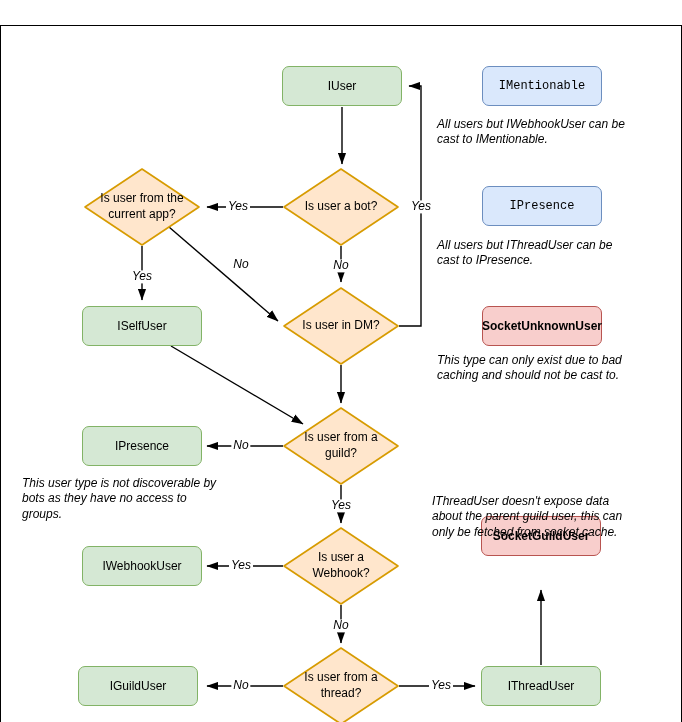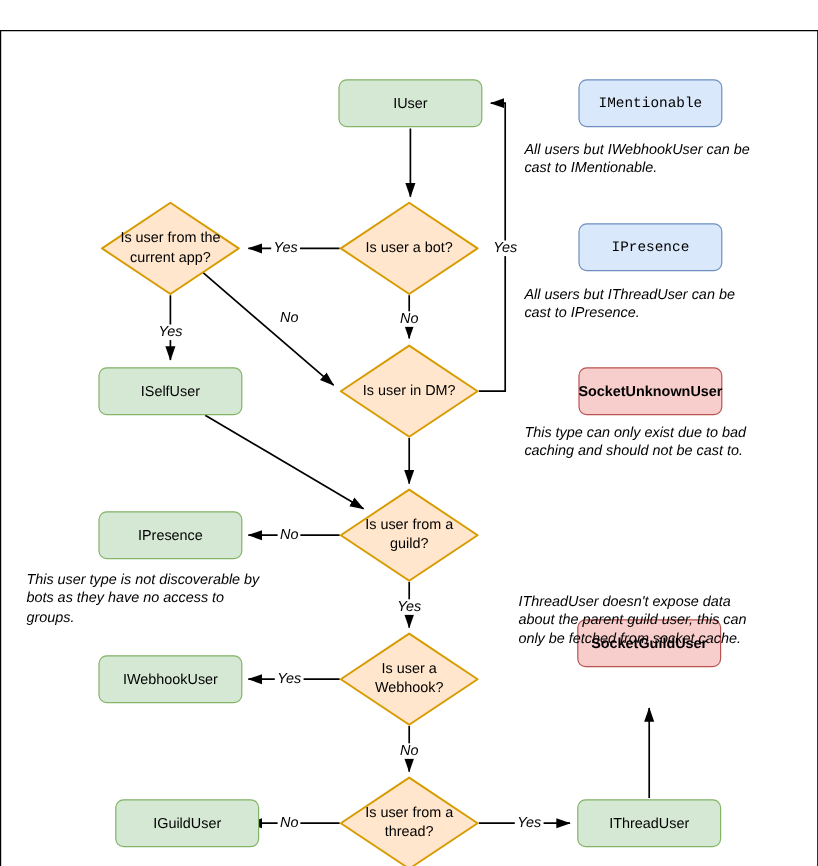--- a/index.html
+++ b/index.html
@@ -84,21 +84,21 @@
     <polygon class="diamond" points="340,262 397,300 340,338 283,300"></polygon>
     <polygon class="diamond" points="340,382 397,420 340,458 283,420"></polygon>
     <polygon class="diamond" points="340,502 397,540 340,578 283,540"></polygon>
     <polygon class="diamond" points="340,622 397,660 340,698 283,660"></polygon>
   </svg>
 
   <div class="node green" style="left:281px;top:40px">IUser</div>
   <div class="node green" style="left:81px;top:280px">ISelfUser</div>
   <div class="node green" style="left:81px;top:400px">IPresence</div>
   <div class="node green" style="left:81px;top:520px">IWebhookUser</div>
-  <div class="node green" style="left:95px;top:640px">IGuildUser</div>
+  <div class="node green" style="left:77px;top:640px">IGuildUser</div>
   <div class="node green" style="left:480px;top:640px">IThreadUser</div>
   <div class="node red" style="left:480px;top:490px">SocketGuildUser</div>
   <div class="node blue" style="left:481px;top:40px">IMentionable</div>
   <div class="node blue" style="left:481px;top:160px">IPresence</div>
   <div class="node red" style="left:481px;top:280px">SocketUnknownUser</div>
 
   <div class="dlabel" style="left:285px;top:161px">Is user a bot?</div>
   <div class="dlabel" style="left:86px;top:161px">Is user from the
 current app?</div>
   <div class="dlabel" style="left:285px;top:280px">Is user in DM?</div>

